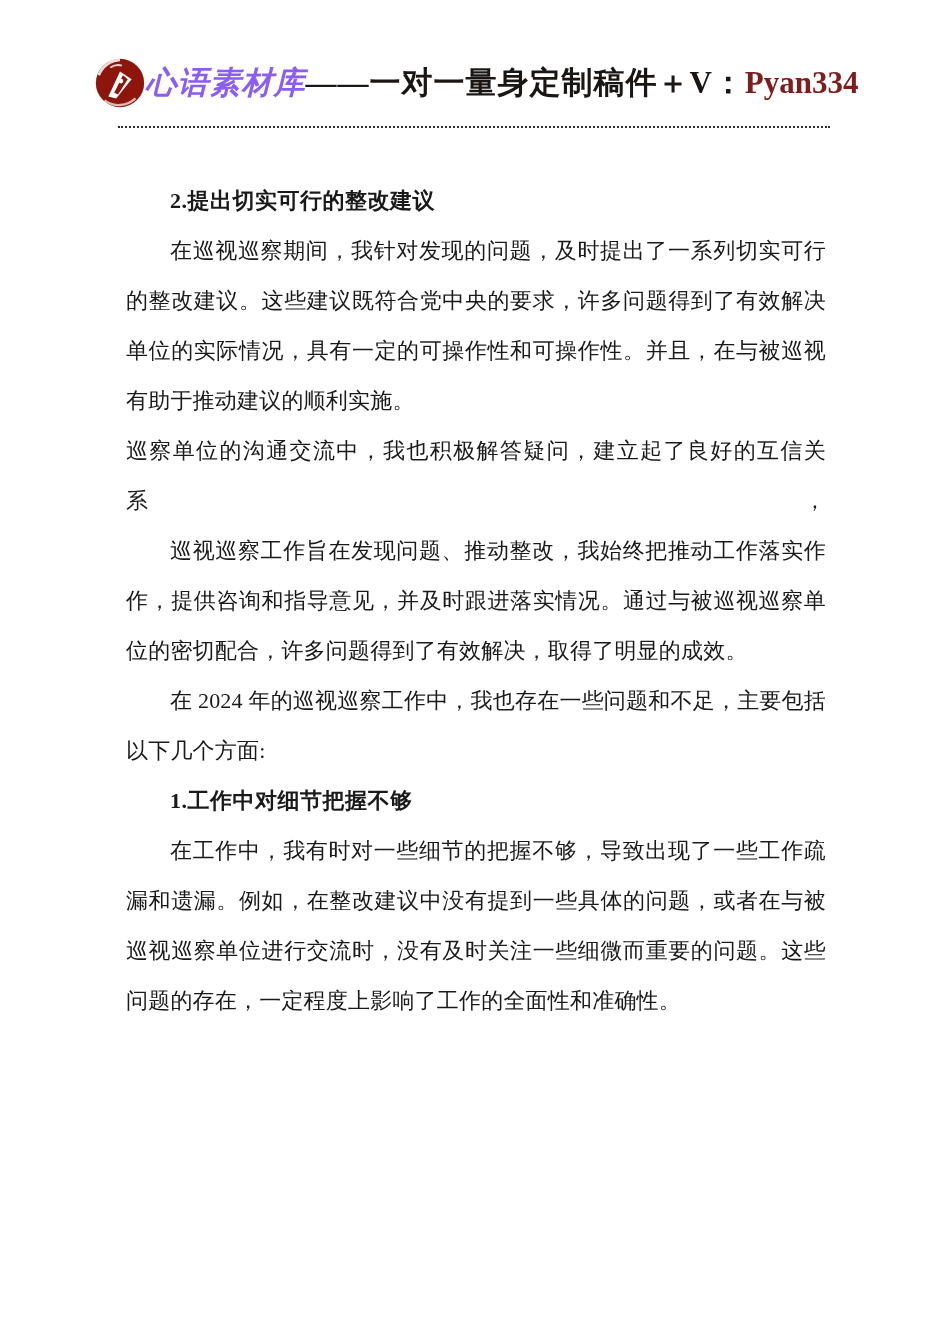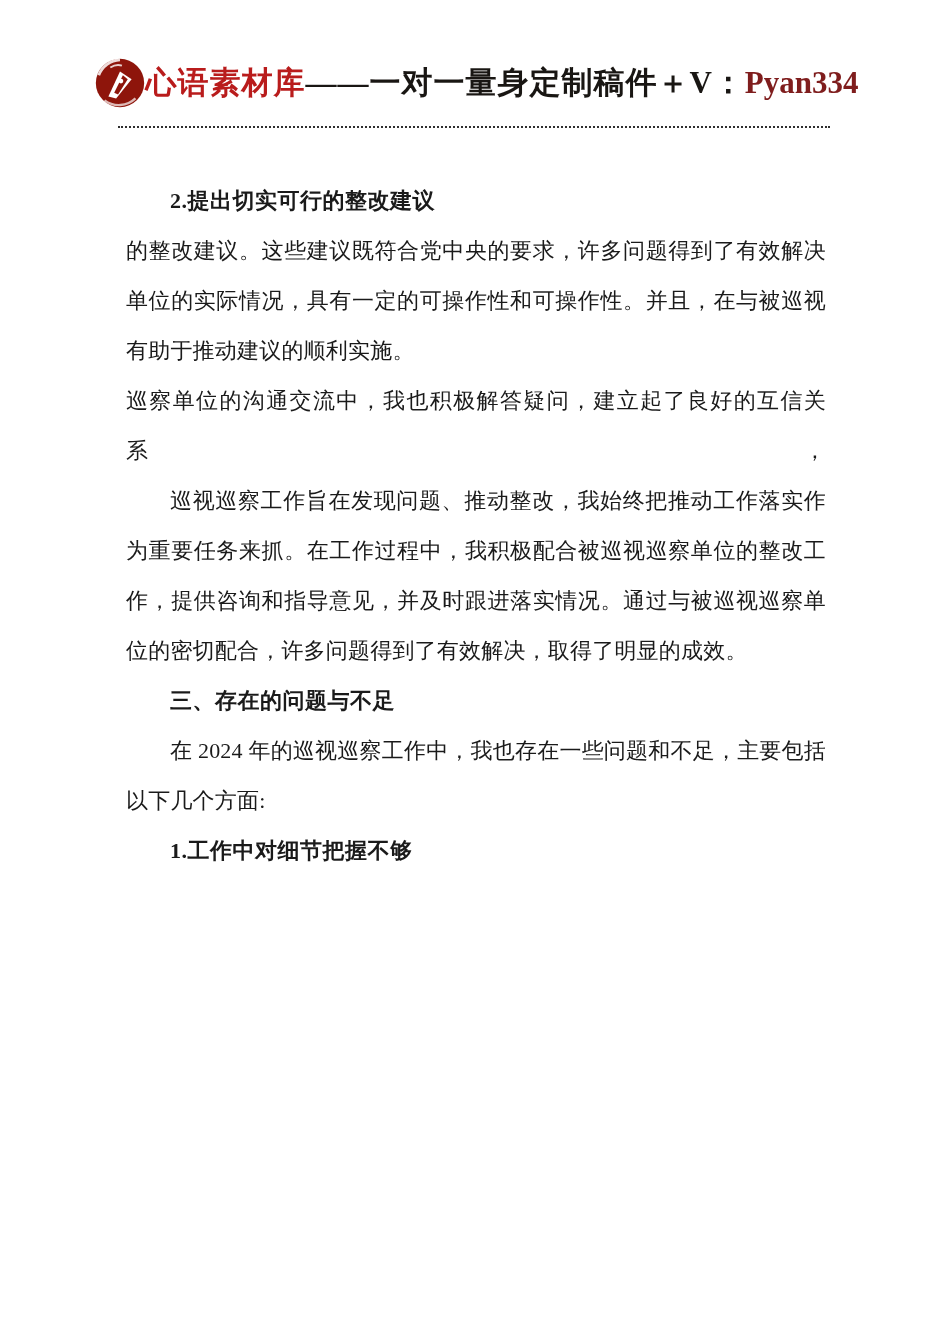--- a/index.html
+++ b/index.html
@@ -12,21 +12,21 @@
   }
   .page { position: relative; width: 950px; height: 1344px; background: #ffffff; }
 
   
   .header {
     position: absolute; top: 50px; left: 120px; width: 710px; height: 66px;
     display: flex; align-items: center; justify-content: center;
   }
   .logo { width: 58px; height: 58px; flex: 0 0 auto; margin-right: -4px; }
   .title { white-space: nowrap; font-size: 31px; font-weight: 700; letter-spacing: 1px; }
-  .brand  { color: #b91c1c; }
+  .brand  { color: #8b5cf6; font-style: italic; }
   .slogan { color: #191613; }
   .wechat { color: #7f1d1d; letter-spacing: 0; }
 
   .rule {
     position: absolute; top: 126px; left: 118px; width: 712px; height: 0;
     border-top: 2px dotted #2e2e2e;
   }
 
   
   .content {
@@ -68,39 +68,44 @@
     </span>
   </div>
 
   <div class="rule"></div>
 
   <div class="content">
 
     <div class="heading">2.提出切实可行的整改建议</div>
 
     <div>
+      <div class="line first">在巡视巡察期间，我针对发现的问题，及时提出了一系列切实可行</div>
       <div class="line">的整改建议。这些建议既符合党中央的要求，许多问题得到了有效解决</div>
       <div class="line">单位的实际情况，具有一定的可操作性和可操作性。并且，在与被巡视</div>
       <div class="line last">有助于推动建议的顺利实施。</div>
       <div class="line">巡察单位的沟通交流中，我也积极解答疑问，建立起了良好的互信关系，</div>
     </div>
 
 
     <div>
       <div class="line first">巡视巡察工作旨在发现问题、推动整改，我始终把推动工作落实作</div>
-      <div class="line">为重要任务来抓。在工作过程中，我积极配合被巡视巡察单位的整改工</div>
       <div class="line">作，提供咨询和指导意见，并及时跟进落实情况。通过与被巡视巡察单</div>
       <div class="line last">位的密切配合，许多问题得到了有效解决，取得了明显的成效。</div>
     </div>
 
-    <div class="heading">三、存在的问题与不足</div>
 
     <div>
       <div class="line first">在 2024 年的巡视巡察工作中，我也存在一些问题和不足，主要包括</div>
       <div class="line last">以下几个方面:</div>
     </div>
 
     <div class="heading">1.工作中对细节把握不够</div>
 
+    <div>
+      <div class="line first">在工作中，我有时对一些细节的把握不够，导致出现了一些工作疏</div>
+      <div class="line">漏和遗漏。例如，在整改建议中没有提到一些具体的问题，或者在与被</div>
+      <div class="line">巡视巡察单位进行交流时，没有及时关注一些细微而重要的问题。这些</div>
+      <div class="line last">问题的存在，一定程度上影响了工作的全面性和准确性。</div>
+    </div>
 
 
   </div>
 </div>
 
 </body></html>

